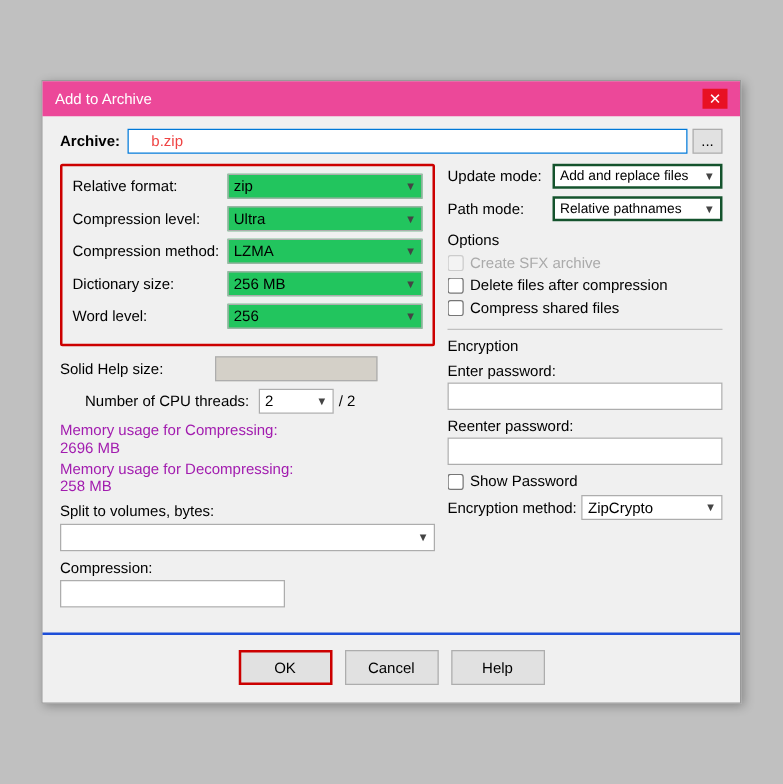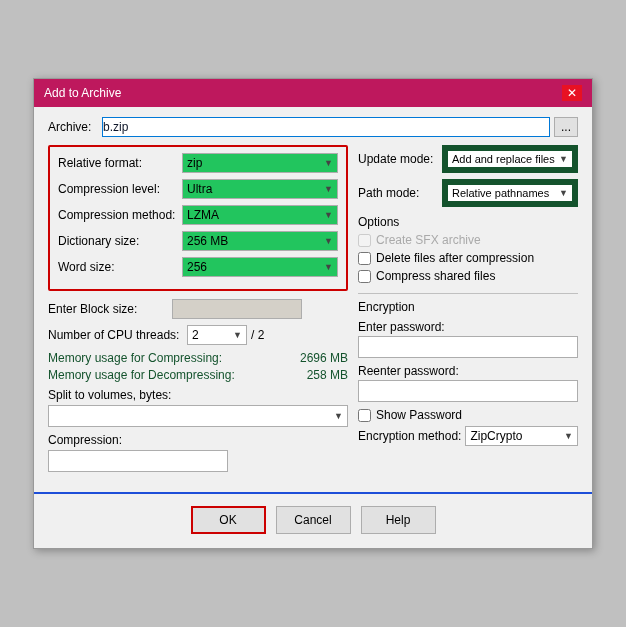--- a/index.html
+++ b/index.html
@@ -13,21 +13,21 @@
       width: 626px;
       height: 627px;
     }
     .window {
       width: 560px;
       background: #f0f0f0;
       border: 1px solid #999;
       box-shadow: 2px 2px 8px rgba(0,0,0,0.3);
     }
     .title-bar {
-      background: #be185d;
+      background: #ec4899;
       color: white;
       padding: 6px 10px;
       display: flex;
       justify-content: space-between;
       align-items: center;
       font-size: 12px;
     }
     .title-bar-close {
       background: #e81123;
       color: white;
@@ -45,33 +45,34 @@
     }
     .archive-row {
       display: flex;
       align-items: center;
       margin-bottom: 8px;
       gap: 6px;
     }
     .archive-label {
       font-size: 12px;
       min-width: 48px;
+      font-weight: bold;
     }
     .archive-input-wrap {
       flex: 1;
       display: flex;
       gap: 4px;
     }
     .archive-input {
       flex: 1;
       border: 1px solid #0078d7;
-      padding: 2px 0;
-      font-size: 12px;
-      background: white;
-      color: #0f172a;
+      padding: 2px 18px;
+      font-size: 12px;
+      background: white;
+      color: #ef4444;
       outline: none;
     }
     .browse-btn {
       border: 1px solid #adadad;
       background: #e1e1e1;
       padding: 2px 6px;
       cursor: pointer;
       font-size: 12px;
     }
     .main-columns {
@@ -126,20 +127,21 @@
       width: 130px;
       background: #d4d0c8;
       border: 1px solid #adadad;
       height: 20px;
     }
     .cpu-row {
       display: flex;
       align-items: center;
       gap: 4px;
       margin-bottom: 6px;
+      margin-left: 20px;
     }
     .cpu-label {
       font-size: 12px;
       min-width: 135px;
     }
     .cpu-dropdown {
       width: 60px;
       border: 1px solid #adadad;
       background: white;
       padding: 2px 4px;
@@ -150,21 +152,22 @@
       cursor: pointer;
     }
     .cpu-total {
       font-size: 12px;
     }
     .memory-row {
       display: flex;
       justify-content: space-between;
       font-size: 12px;
       margin-bottom: 3px;
-      color: #14532d;
+      color: #a21caf;
+      flex-direction: column;
     }
     .divider-label {
       font-size: 12px;
       margin-top: 6px;
       margin-bottom: 3px;
     }
     .full-dropdown {
       width: 100%;
       border: 1px solid #adadad;
       background: white;
@@ -191,21 +194,21 @@
       align-items: center;
       gap: 4px;
       margin-bottom: 6px;
     }
     .right-label {
       font-size: 12px;
       min-width: 80px;
     }
     .right-dropdown {
       flex: 1;
-      border: 6px solid #14532d;
+      border: 2px solid #14532d;
       background: white;
       padding: 2px 4px;
       font-size: 12px;
       display: flex;
       align-items: center;
       justify-content: space-between;
       cursor: pointer;
     }
     .options-section {
       margin-top: 8px;
@@ -344,31 +347,31 @@
 
           <div class="form-row">
             <span class="form-label">Dictionary size:</span>
             <div class="dropdown">
               <span>256 MB</span>
               <span class="dropdown-arrow">▼</span>
             </div>
           </div>
 
           <div class="form-row">
-            <span class="form-label">Word size:</span>
+            <span class="form-label">Word level:</span>
             <div class="dropdown">
               <span>256</span>
               <span class="dropdown-arrow">▼</span>
             </div>
           </div>
         </div>
 
         
         <div class="solid-block-row">
-          <span class="form-label">Enter Block size:</span>
+          <span class="form-label">Solid Help size:</span>
           <div class="solid-block-input"></div>
         </div>
 
         
         <div class="cpu-row">
           <span class="cpu-label">Number of CPU threads:</span>
           <div class="cpu-dropdown">
             <span>2</span>
             <span class="dropdown-arrow">▼</span>
           </div>

